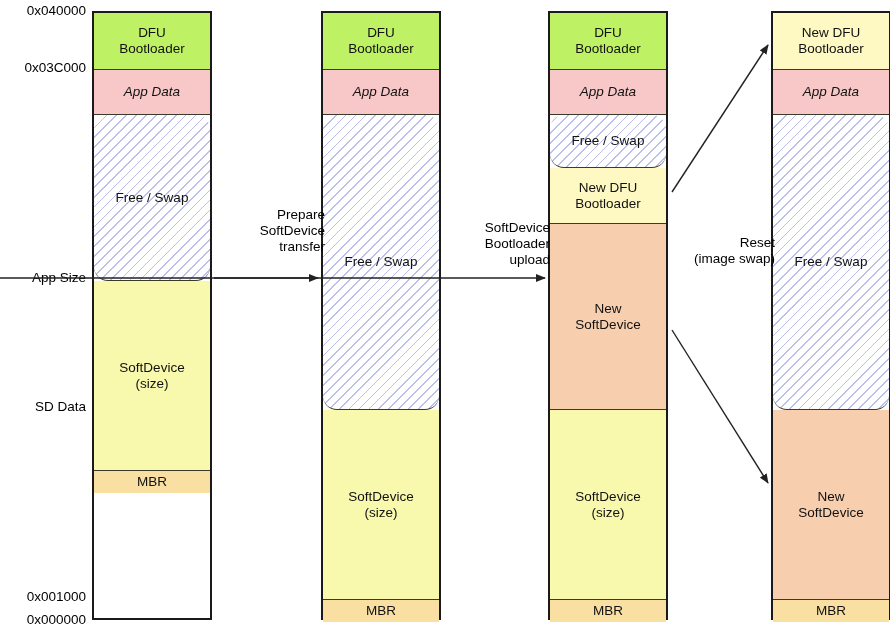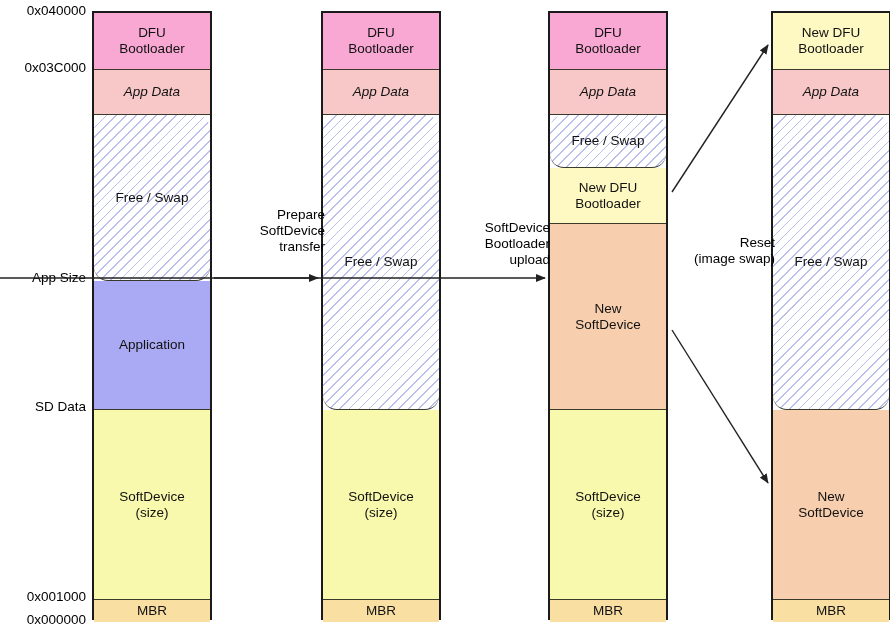--- a/index.html
+++ b/index.html
@@ -37,21 +37,21 @@
     text-align: center;
     font-size: 13.5px;
     line-height: 1.18;
     color: #111111;
     white-space: pre-line;
     position: relative;
     overflow: hidden;
   }
   .block:last-child { border-bottom: none; }
 
-  .b-bootloader   { background: #f9a8d4; }
+  .b-bootloader   { background: #bef264; }
   .b-appdata      { background: #f8c8c8; font-style: italic; }
   .b-application  { background: #aaaaf4; }
   .b-softdevice   { background: #f9f9ae; }
   .b-mbr          { background: #fadfa3; }
   .b-newboot      { background: #fef9c3; }
   .b-newsd        { background: #f8cfae; }
 
   .b-free {
     background-color: #ffffff;
     background-image: repeating-linear-gradient(
@@ -111,21 +111,20 @@
       <div class="addr-label" style="right: 804px; top: 590px;">0x001000</div>
       <div class="addr-label" style="right: 804px; top: 613px;">0x000000</div>
     </div>
 
   <div id="columns">
       <div class="column" style="left: 92px; top: 11px; width: 120px; height: 609px;">
         <div class="block b-bootloader" style="height: 57px; flex: 0 0 57px;"><span class="blabel">DFU
 Bootloader</span></div>
         <div class="block b-appdata" style="height: 45px; flex: 0 0 45px;"><span class="blabel">App Data</span></div>
         <div class="block b-free" style="height: 166px; flex: 0 0 166px;"><span class="blabel">Free / Swap</span></div>
-        <div class="block b-application" style="height: 129px; flex: 0 0 129px;"><span class="blabel">Application</span></div>
         <div class="block b-softdevice" style="height: 190px; flex: 0 0 190px;"><span class="blabel">SoftDevice
 (size)</span></div>
         <div class="block b-mbr" style="height: 22px; flex: 0 0 22px;"><span class="blabel">MBR</span></div>
       </div>
       <div class="column" style="left: 321px; top: 11px; width: 120px; height: 609px;">
         <div class="block b-bootloader" style="height: 57px; flex: 0 0 57px;"><span class="blabel">DFU
 Bootloader</span></div>
         <div class="block b-appdata" style="height: 45px; flex: 0 0 45px;"><span class="blabel">App Data</span></div>
         <div class="block b-free" style="height: 295px; flex: 0 0 295px;"><span class="blabel">Free / Swap</span></div>
         <div class="block b-softdevice" style="height: 190px; flex: 0 0 190px;"><span class="blabel">SoftDevice

